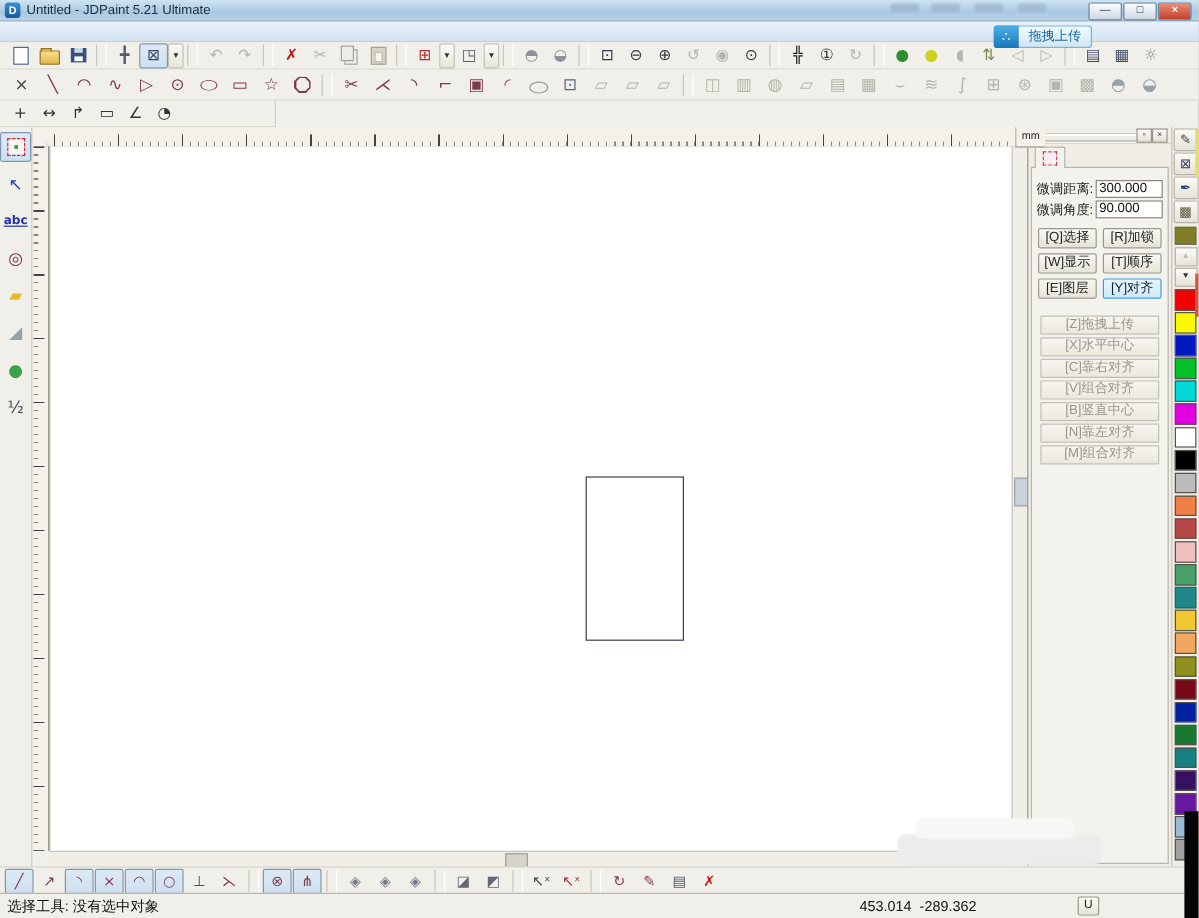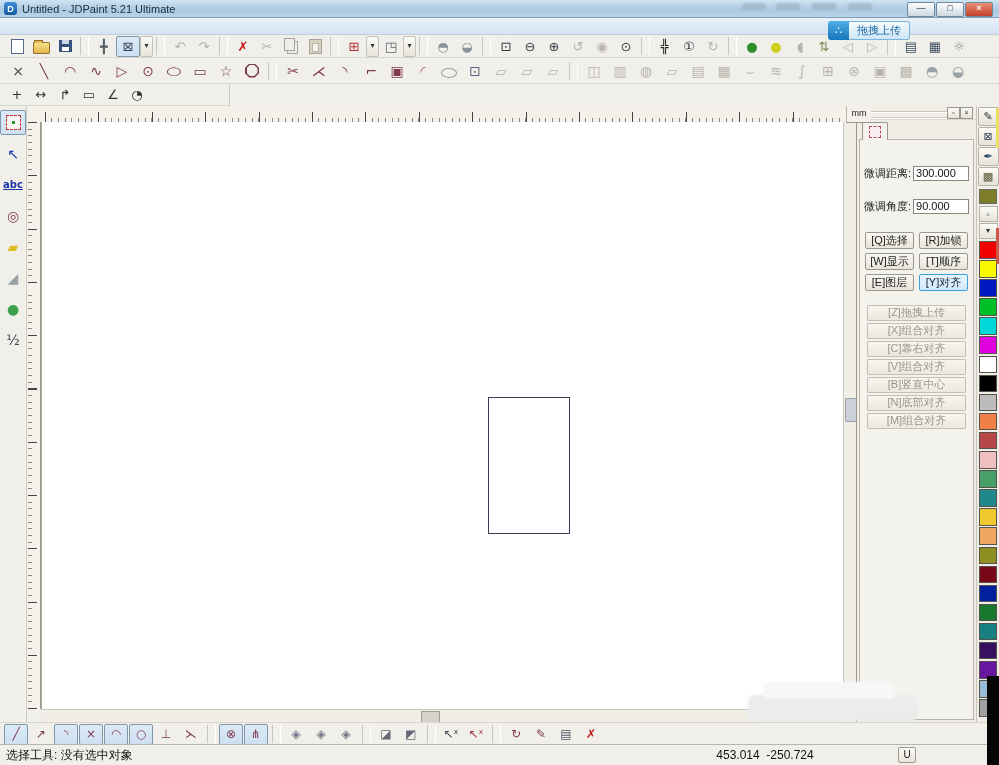--- a/index.html
+++ b/index.html
@@ -105,21 +105,21 @@
   
   #rpanel{position:absolute;left:856px;top:106px;width:120px;bottom:43px;background:#efede6;border-left:1px solid #9a978c;box-sizing:border-box;}
   #rpanel-head{height:13px;position:relative;border-bottom:1px solid #d8d5cc;
     background:repeating-linear-gradient(180deg,transparent 0 3px,#cbc8bd 3px 4px,#fff 4px 5px,transparent 5px 6px);background-size:86px 100%;background-repeat:no-repeat;background-position:4px 2px;}
   .phbtn{position:absolute;top:1px;width:11px;height:10px;border:1px solid #9a978c;background:linear-gradient(#fcfbf8,#e4e1d6);
     font-size:7px;line-height:9px;text-align:center;color:#333;}
   #rtab{position:absolute;left:5px;top:16px;width:24px;height:17px;background:#f4f2ec;border:1px solid #9a978c;border-bottom:none;border-radius:2px 2px 0 0;
     display:flex;align-items:center;justify-content:center;z-index:2;}
   #rtab .g{width:10px;height:10px;border:1px dashed #c04868;background:#f9eef2;}
   #rcontent{position:absolute;left:2px;right:2px;top:33px;bottom:2px;border:1px solid #b8b5aa;background:#f4f2ec;padding-top:8px;box-sizing:border-box;}
-  .prow{display:flex;align-items:center;margin:18px 4px;}
+  .prow{display:flex;align-items:center;margin:2px 4px;}
   .plab{font-size:11px;color:#222;white-space:nowrap;}
   .pval{flex:1;height:13px;background:#fff;border:1px solid #8a887e;font-size:11px;color:#111;padding:0 2px;line-height:13px;margin-left:2px;}
   #qbtns{display:grid;grid-template-columns:1fr 1fr;gap:4px 5px;margin:8px 5px 0 5px;}
   .qbtn{height:15px;border:1px solid #9a978c;border-radius:2px;background:linear-gradient(#faf8f3,#e6e3d8);
     font-size:11px;color:#222;text-align:center;line-height:14px;white-space:nowrap;}
   .qbtn.active{background:linear-gradient(#e8f5fd,#cfe9fa);border:1px solid #3aa0dc;color:#123;}
   #albtns{display:flex;flex-direction:column;gap:2px;margin:14px 7px 0 7px;}
   .albtn{height:14px;border:1px solid #c2bfb4;border-radius:1px;background:linear-gradient(#f7f5ef,#ebe8dd);
     font-size:11px;color:#98968c;text-align:center;line-height:13px;white-space:nowrap;}
 
@@ -553,25 +553,25 @@
       <div class="qbtn ic-select-q-button"><span>[Q]选择</span></div>
           <div class="qbtn ic-lock-r-button"><span>[R]加锁</span></div>
           <div class="qbtn ic-display-w-button"><span>[W]显示</span></div>
           <div class="qbtn ic-order-t-button"><span>[T]顺序</span></div>
           <div class="qbtn ic-layer-e-button"><span>[E]图层</span></div>
           <div class="qbtn active ic-align-y-button"><span>[Y]对齐</span></div>
         </div>
       <div id="albtns">
 
       <div class="albtn ic-align-left-button"><span>[Z]拖拽上传</span></div>
-          <div class="albtn ic-align-hcenter-button"><span>[X]组合对齐</span></div>
+          <div class="albtn ic-align-hcenter-button"><span>[X]水平中心</span></div>
           <div class="albtn ic-align-right-button"><span>[C]靠右对齐</span></div>
           <div class="albtn ic-align-top-button"><span>[V]组合对齐</span></div>
           <div class="albtn ic-align-vcenter-button"><span>[B]竖直中心</span></div>
-          <div class="albtn ic-align-bottom-button"><span>[N]底部对齐</span></div>
+          <div class="albtn ic-align-bottom-button"><span>[N]靠左对齐</span></div>
           <div class="albtn ic-align-group-button"><span>[M]组合对齐</span></div>
         </div>
     </div>
   </div>
 
   <div id="palette">
     <div id="ptools" style="display:flex;flex-direction:column;">
 
     <div class="pbtn ic-palette-pen-tool">
           <span class="g" style="color: rgb(51, 51, 51);">✎</span>
@@ -689,18 +689,18 @@
         <span class="g" style="color: rgb(85, 85, 102);">▤</span>
       </div>
       <div class="tbtn ic-cancel-all-button">
         <span class="g" style="color: rgb(192, 24, 24);">✗</span>
       </div>
     </div>
 
   <div id="statusbar">
     <span id="status-hint">选择工具: 没有选中对象</span>
     <span id="coords">
-      <span>453.014</span>&nbsp;&nbsp;<span>-250.724</span>
+      <span>453.014</span>&nbsp;&nbsp;<span>-289.362</span>
     </span>
     <span id="ubtn">U</span>
   </div>
 
 </div>
 
 </body></html>

